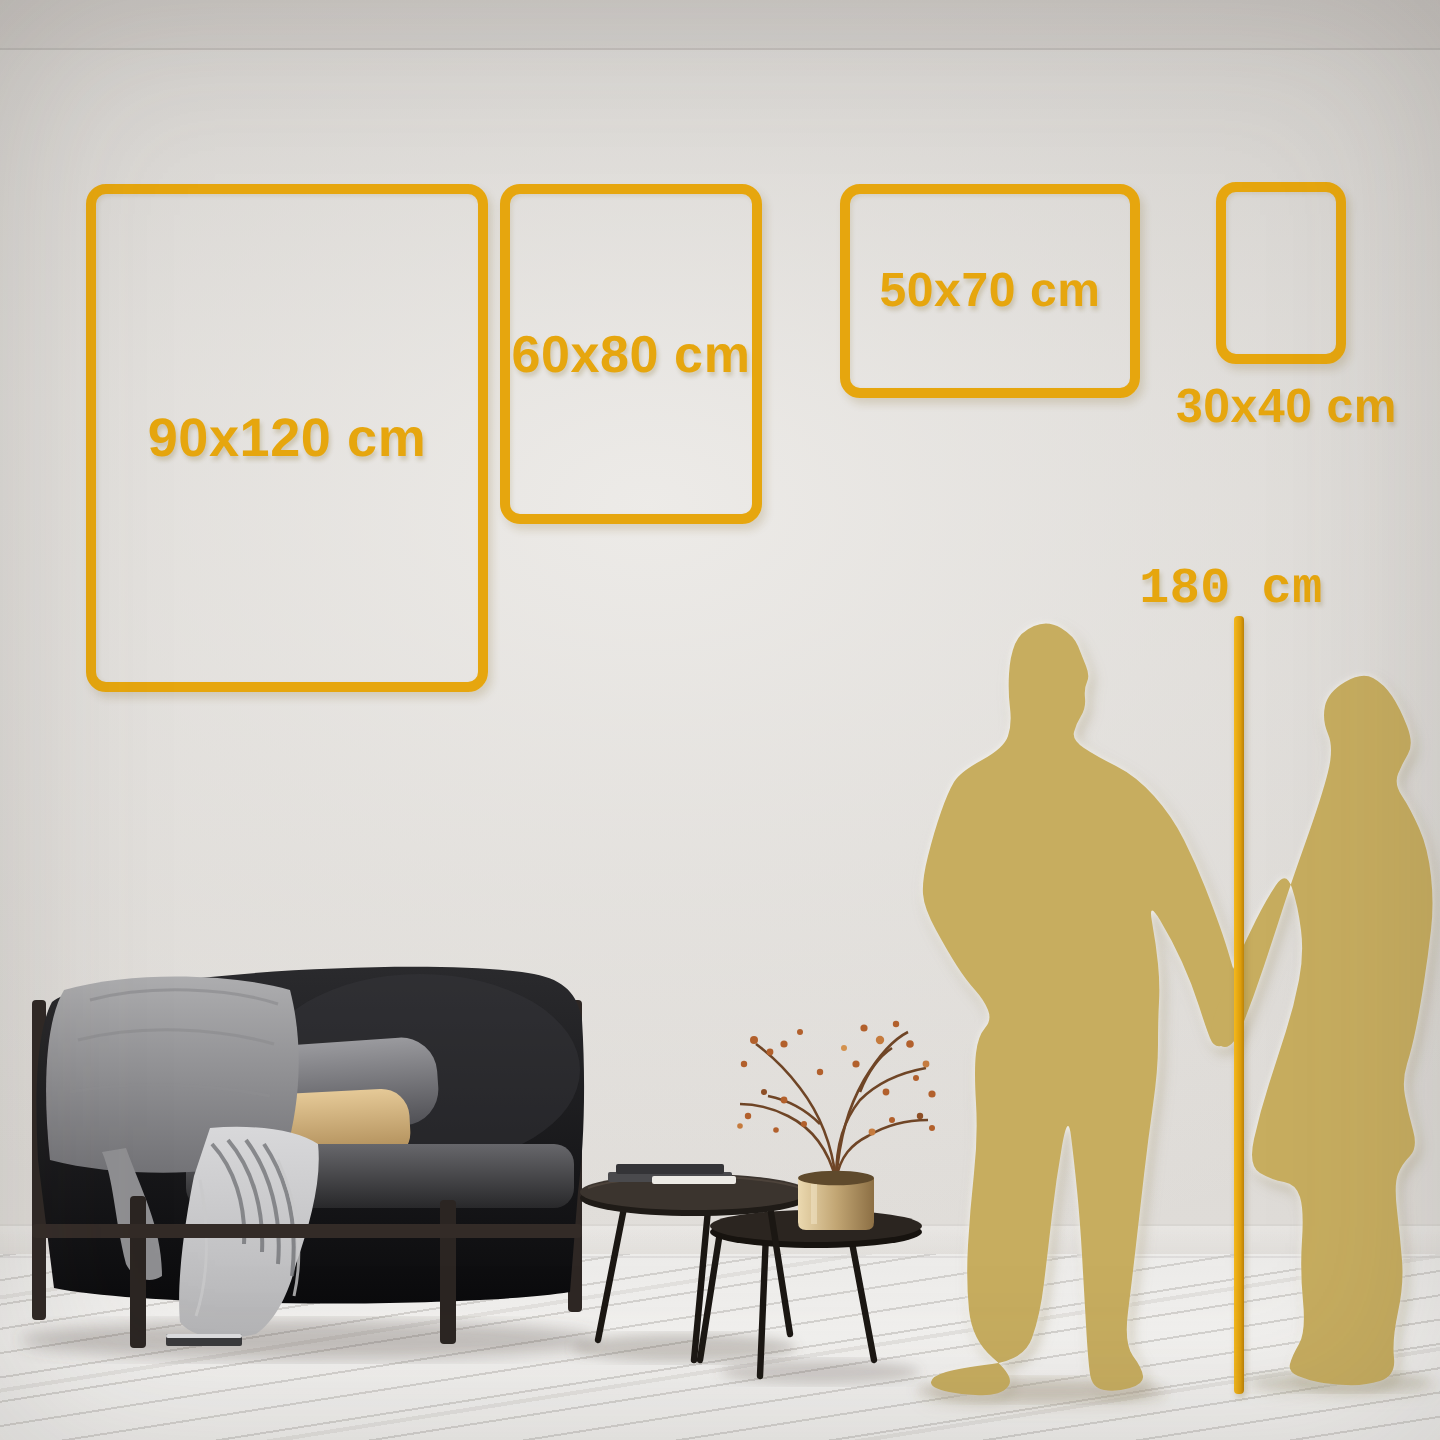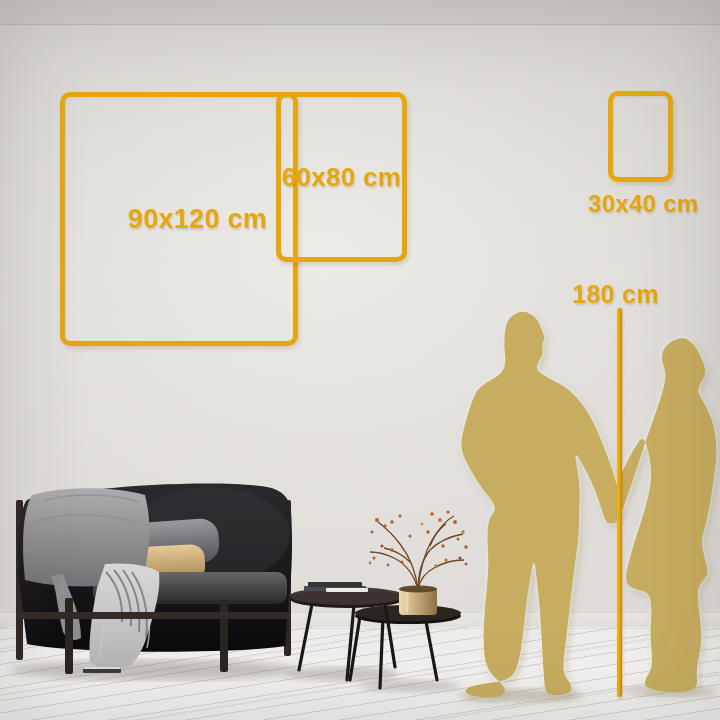--- a/index.html
+++ b/index.html
@@ -23,31 +23,31 @@
     position:absolute;left:0;top:612px;width:720px;height:15px;
     background:linear-gradient(180deg,rgba(255,255,255,.28),rgba(255,255,255,.04));
     border-top:1px solid rgba(90,85,80,.06);
     border-bottom:1px solid rgba(90,85,80,.12);
   }
   .frame{
     position:absolute;border:5px solid var(--gold,#E6A60E);border-radius:10px;
     box-shadow:2px 3px 4px rgba(120,95,20,.18), inset 1px 1px 2px rgba(120,95,20,.12);
     z-index:3;display:flex;align-items:center;justify-content:center;
   }
-  .f1{left:60px;top:92px;width:191px;height:244px;padding-left:37px;}
-  .f2{left:276px;top:92px;width:121px;height:160px;}
+  .f1{left:43px;top:92px;width:191px;height:244px;}
+  .f2{left:250px;top:92px;width:121px;height:160px;}
   .f3{left:420px;top:92px;width:140px;height:97px;}
   .f4{left:608px;top:91px;width:55px;height:81px;}
   .size-label{
     color:var(--gold,#E6A60E);font-weight:bold;letter-spacing:.3px;
     text-shadow:1px 2px 2px rgba(120,95,20,.22);white-space:nowrap;z-index:3;
   }
   .in-frame{font-size:26px;}
   .lbl-30{position:absolute;left:588px;top:190px;width:110px;text-align:right;font-size:24px;}
-  .lbl-180{position:absolute;left:558px;top:280px;width:115px;text-align:center;font-size:25px;z-index:6;}
+  .lbl-180{position:absolute;left:558px;top:280px;width:115px;text-align:center;font-size:25px;z-index:6;font-family:Liberation Mono, monospace;}
   .ruler-line{
     position:absolute;left:617px;top:308px;width:5px;height:389px;border-radius:2px;z-index:6;
     background:linear-gradient(90deg,#F4B81C 0%,#DD9E0B 65%,#BD8207 100%);
     box-shadow:1px 2px 3px rgba(120,95,20,.25);
   }
   .svg-abs{position:absolute;z-index:4;}
   .couple{
     position:absolute;left:450px;top:300px;z-index:5;
     filter:drop-shadow(0 0 2px rgba(255,255,255,.85)) drop-shadow(2px 3px 3px rgba(125,108,55,.28));
   }
@@ -64,20 +64,23 @@
   <div class="ceiling-band"></div>
   <div class="ceiling-seam"></div>
   <div class="floor"></div>
   <div class="skirting"></div>
 
   <div class="frame f1">
     <span class="size-label in-frame" style="font-size:27px">90x120 cm</span>
   </div>
   <div class="frame f2">
     <span class="size-label in-frame">60x80 cm</span>
+  </div>
+  <div class="frame f3">
+    <span class="size-label in-frame" style="font-size:24px">50x70 cm</span>
   </div>
   <div class="frame f4"></div>
   <div class="size-label lbl-30">30x40 cm</div>
 
   <div class="size-label lbl-180">180 cm</div>
 
   <svg class="svg-abs" style="left:5px;top:480px" width="300" height="205" viewBox="0 0 300 205">
     <defs>
       <linearGradient id="shell" x1="0" y1="0" x2="0" y2="1">
         <stop offset="0" stop-color="#2a2a2d"></stop>

